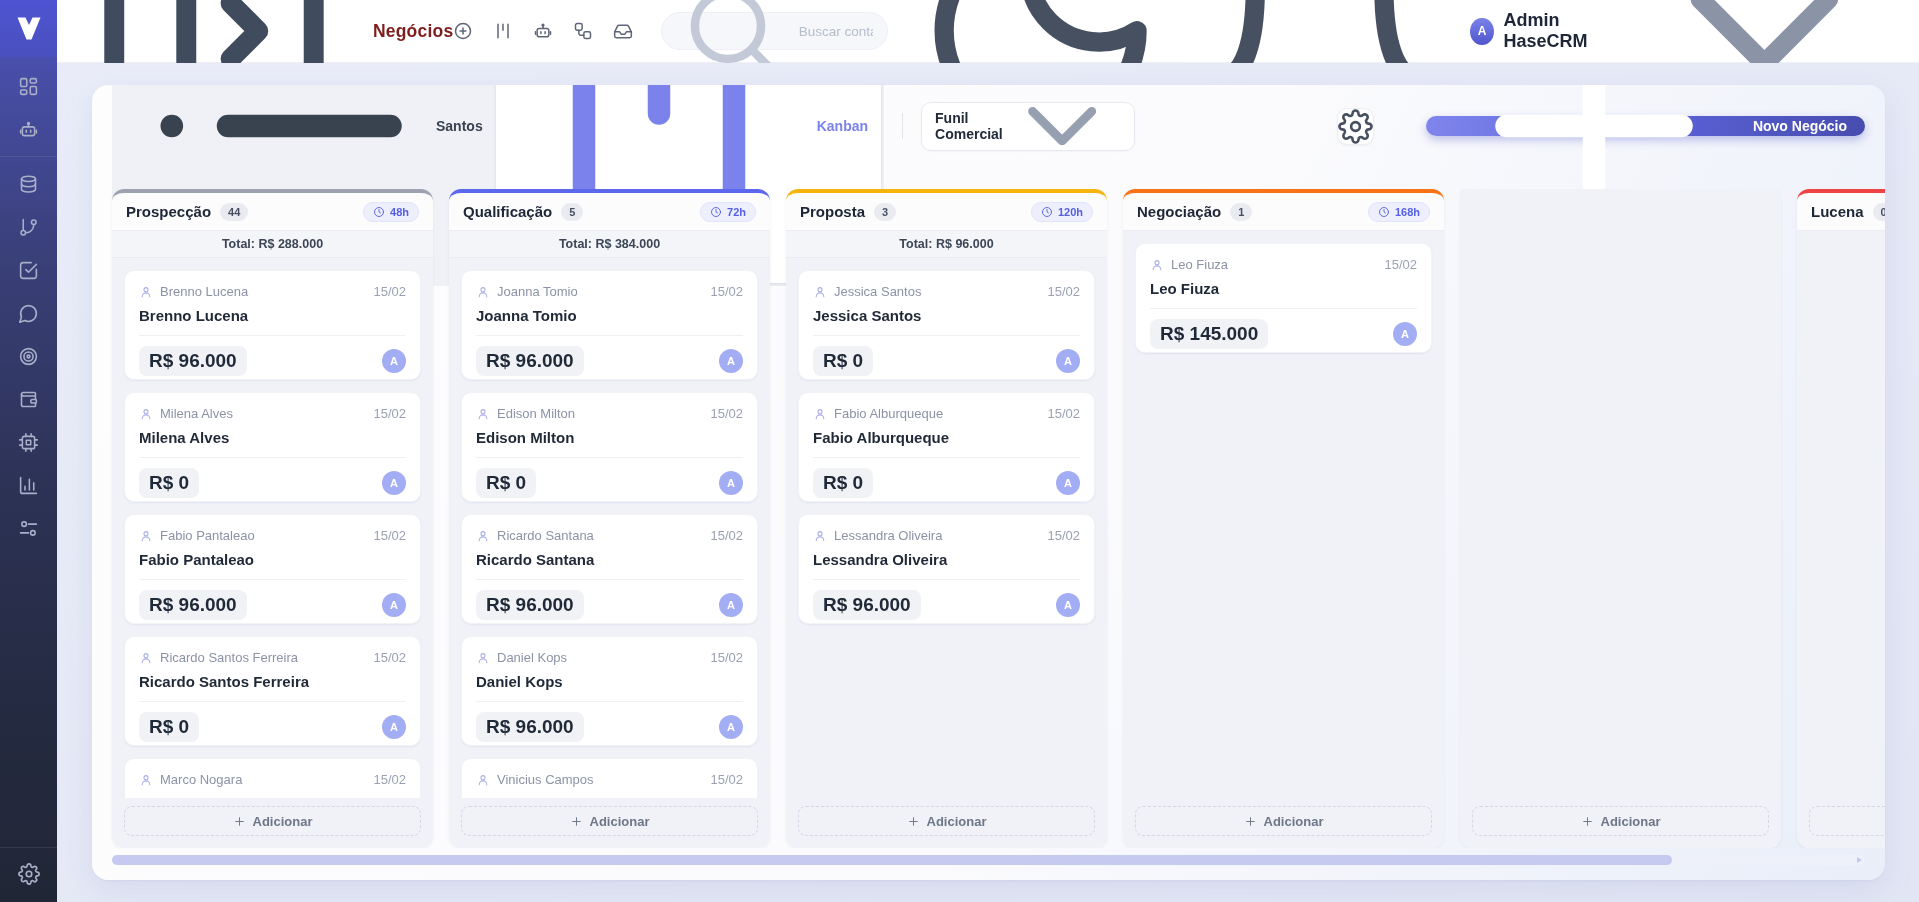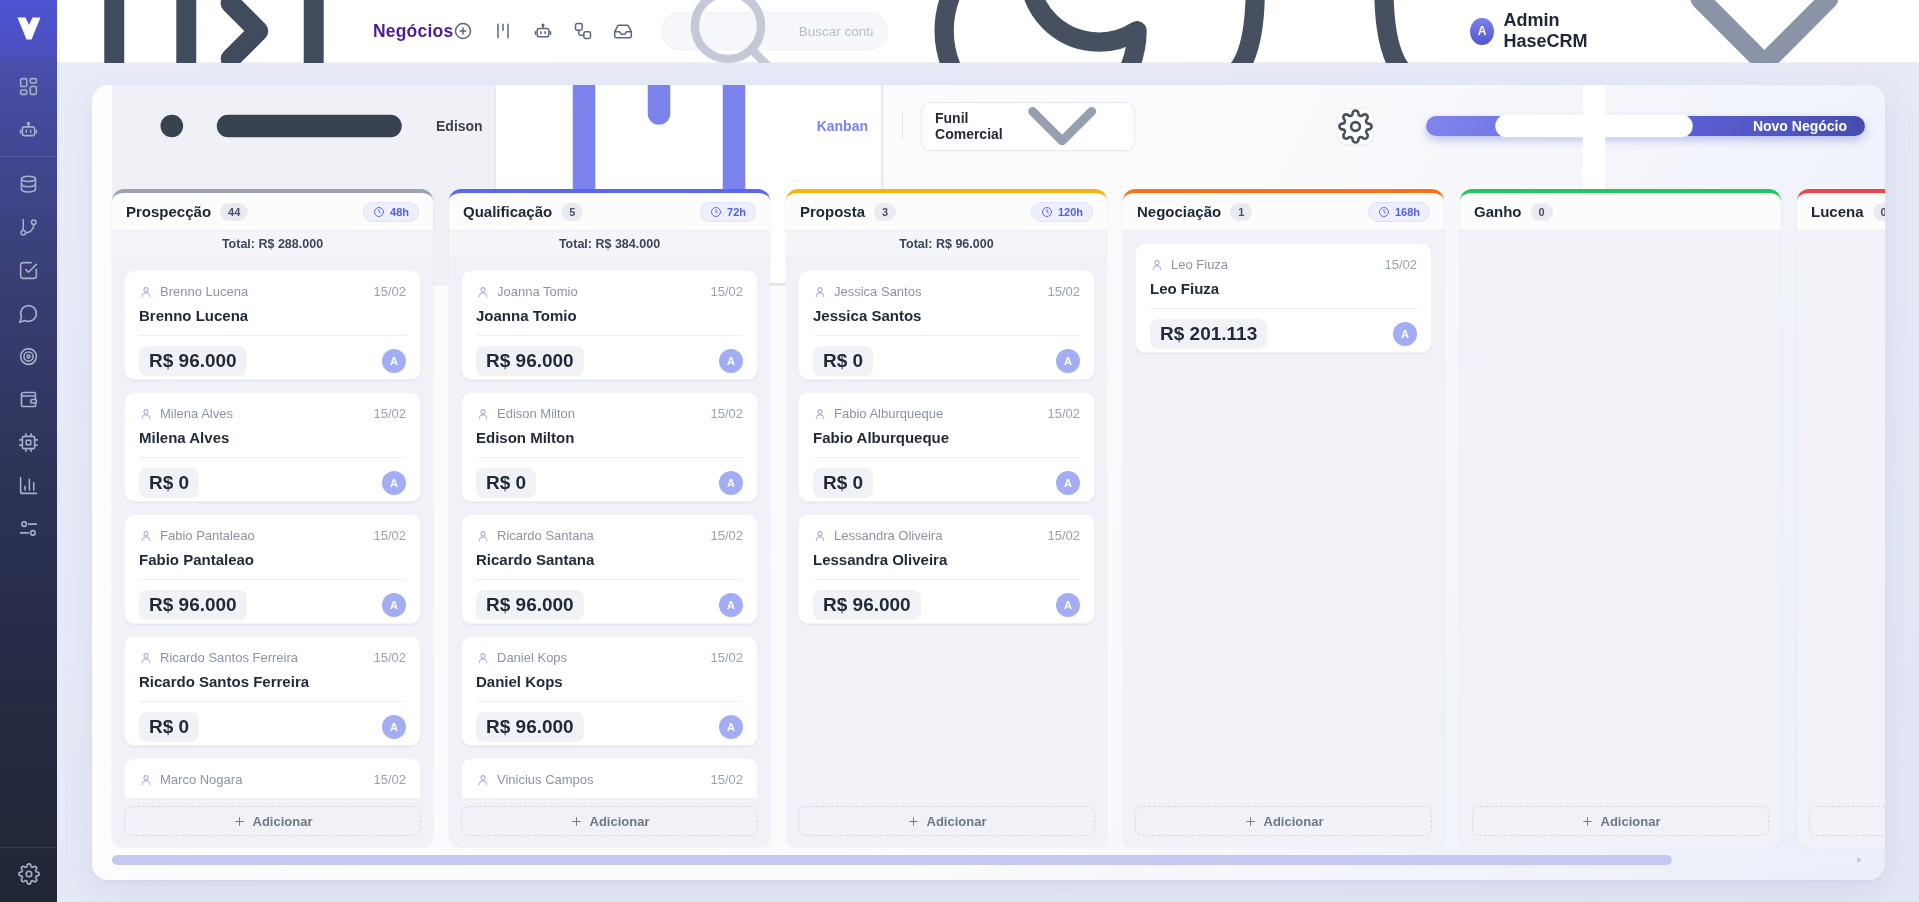--- a/index.html
+++ b/index.html
@@ -21,21 +21,21 @@
   .side-bottom { margin-top:auto; width:100%; border-top:1px solid rgba(255,255,255,.09);
     padding:14px 0 16px; display:flex; justify-content:center; }
   .side-bottom .side-item { height:24px; }
 
   
   .main { flex:1; display:flex; flex-direction:column; min-width:0; }
   .topbar { height:63px; flex:none; background:#ffffff; border-bottom:1px solid #eef0f5;
     display:flex; align-items:center; padding:0 26px 0 24px; }
   .panel-toggle { color:#414b5e; display:flex; cursor:pointer; }
   .panel-toggle svg { width:21px; height:21px; }
-  .page-title { font-size:17.5px; font-weight:700; color:#4c1d95; margin-left:26px; letter-spacing:.2px; }
+  .page-title { font-size:17.5px; font-weight:700; color:#7f1d1d; margin-left:26px; letter-spacing:.2px; }
   .tb-right { margin-left:auto; display:flex; align-items:center; }
   .tb-actions { display:flex; align-items:center; gap:20px; margin-right:28px; }
   .tb-icon-btn { color:#5c6678; display:flex; cursor:pointer; }
   .tb-icon-btn svg { width:20px; height:20px; }
   .search { width:258px; height:38px; border-radius:19px; background:#f6f7fa; border:1px solid #eef0f5;
     display:flex; align-items:center; padding:0 14px; }
   .search svg { width:16px; height:16px; color:#c3c9d6; flex:none; }
   .search input { border:0; outline:0; background:transparent; margin-left:9px; width:100%;
     font-size:13.5px; color:#5c6678; font-family:"Liberation Sans",sans-serif; }
   .search input::placeholder { color:#b5bcca; }
@@ -342,21 +342,21 @@
 
         <div class="toolbar">
           <div class="view-toggle">
             <button class="view-btn">
               <span id="list-icon" style="display:flex">
                   <svg viewBox="0 0 24 24" fill="none" stroke="currentColor" stroke-width="1.8" stroke-linecap="round" stroke-linejoin="round" style="width:100%;height:100%">
                     <path d="M8 6h13M8 12h13M8 18h13"></path>
                     <path d="M3.5 6h.01M3.5 12h.01M3.5 18h.01"></path>
                   </svg>
                 </span>
-              <span>Edison</span>
+              <span>Santos</span>
             </button>
             <button class="view-btn active">
               <span id="kanban-toggle-icon" style="display:flex">
                   <svg viewBox="0 0 24 24" fill="none" stroke="currentColor" stroke-width="1.8" stroke-linecap="round" stroke-linejoin="round" style="width:100%;height:100%">
                     <path d="M6 4v16M12 4v7M18 4v16"></path>
                   </svg>
                 </span>
               <span>Kanban</span>
             </button>
           </div>
@@ -746,41 +746,37 @@
                           <path d="M5.5 20a6.5 6.5 0 0 1 13 0"></path>
                         </svg>
                       </span>
                       <span>Leo Fiuza</span>
                     </span>
                     <span class="card-date">15/02</span>
                   </div>
                   <div class="card-title">Leo Fiuza</div>
                   <div class="card-div"></div>
                   <div class="card-foot">
-                    <span class="card-value">R$ 201.113</span>
+                    <span class="card-value">R$ 145.000</span>
                     <span class="card-avatar">A</span>
                   </div>
                 </div>
               </div>
               <div class="col-add">
                 <button class="add-btn">
                   <span style="display:flex;width:13px;height:13px">
                     <svg viewBox="0 0 24 24" fill="none" stroke="currentColor" stroke-width="1.8" stroke-linecap="round" stroke-linejoin="round" style="width:100%;height:100%">
                       <path d="M12 5v14M5 12h14"></path>
                     </svg>
                   </span>
                   <span>Adicionar</span>
                 </button>
               </div>
             </div>
             <div class="col">
-              <div class="col-header" style="border-top-color: rgb(34, 197, 94);">
-                <span class="col-name">Ganho</span>
-                <span class="col-count">0</span>
-              </div>
               <div class="col-body"></div>
               <div class="col-add">
                 <button class="add-btn">
                   <span style="display:flex;width:13px;height:13px">
                     <svg viewBox="0 0 24 24" fill="none" stroke="currentColor" stroke-width="1.8" stroke-linecap="round" stroke-linejoin="round" style="width:100%;height:100%">
                       <path d="M12 5v14M5 12h14"></path>
                     </svg>
                   </span>
                   <span>Adicionar</span>
                 </button>

